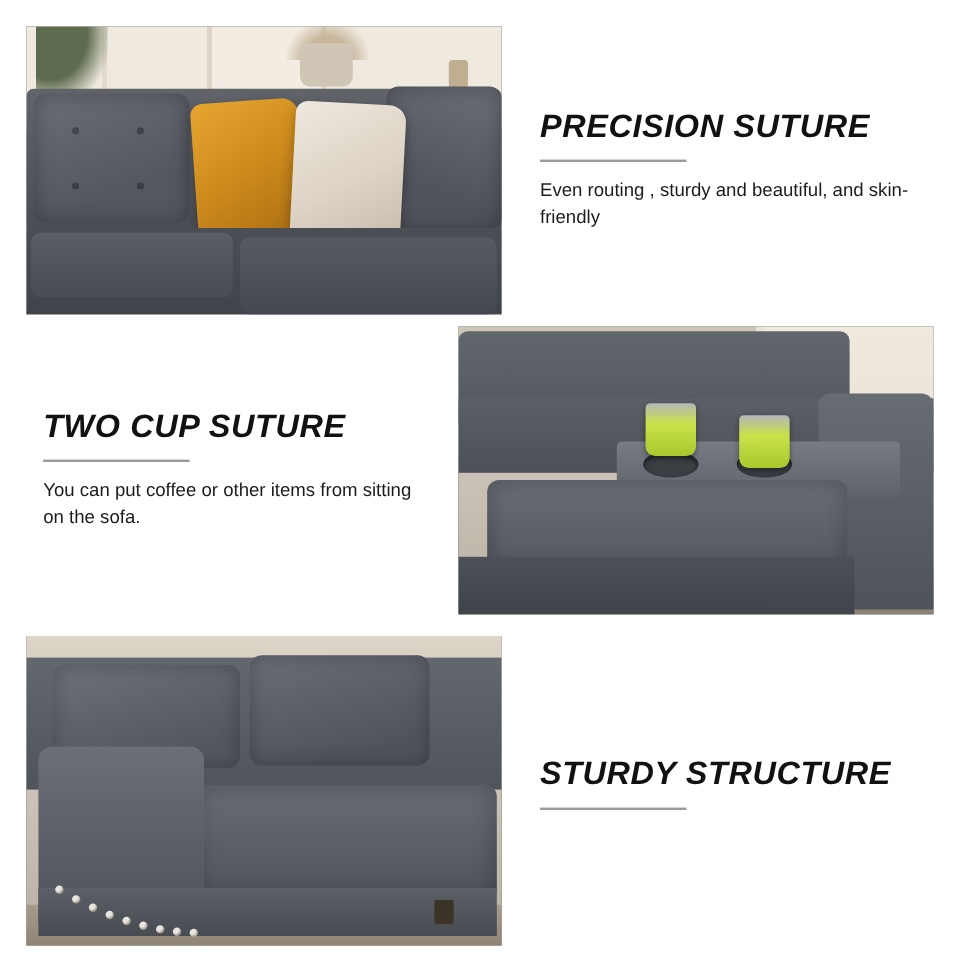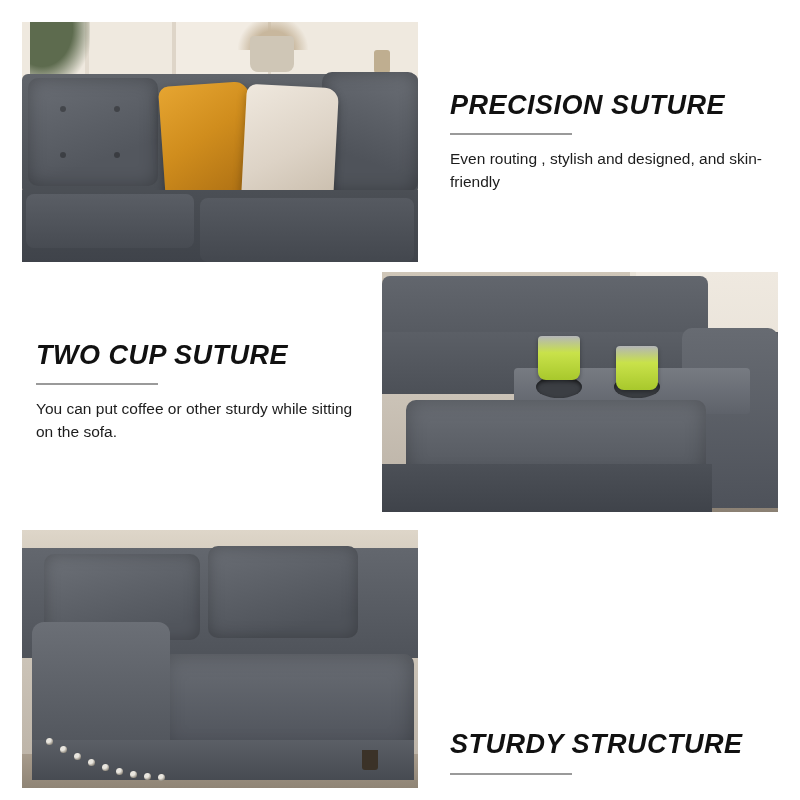--- a/index.html
+++ b/index.html
@@ -70,21 +70,21 @@
   #block1 { left: 0px; top: 22px; width: 800px; height: 240px; }
   #block1 .photo { width: 396px; height: 240px; margin-left: 22px; }
   #block1 .text-col { padding-left: 32px; padding-right: 16px; }
 
   
   #block2 { left: 0px; top: 272px; width: 800px; height: 240px; }
   #block2 .photo { width: 396px; height: 240px; margin-right: 22px; order: 2; }
   #block2 .text-col { padding-left: 36px; padding-right: 22px; order: 1; }
 
   
-  #block3 { left: 0px; top: 530px; width: 640px; height: 258px; align-items: flex-end; }
+  #block3 { left: 0px; top: 530px; width: 640px; height: 258px; }
   #block3 .photo { width: 396px; height: 258px; margin-left: 22px; }
   #block3 .text-col { padding-left: 32px; padding-right: 12px; }
 
   
 
   
   .room-bg {
     position: absolute;
     inset: 0;
     background:
@@ -305,30 +305,30 @@
       <div class="p1-pillow-gold"></div>
       <div class="p1-pillow-cream"></div>
       <div class="p1-seat"></div>
       <div class="p1-seatL"></div>
       <div class="p1-seatR"></div>
     </div>
 
     <div class="text-col">
       <div class="feat-title">PRECISION SUTURE</div>
       <div class="rule"></div>
-      <div class="feat-desc">Even routing , stylish and designed, and skin-friendly</div>
+      <div class="feat-desc">Even routing , sturdy and beautiful, and skin-friendly</div>
     </div>
   </div>
 
   <div class="feature" id="block2">
 
     <div class="text-col">
       <div class="feat-title">TWO CUP SUTURE</div>
       <div class="rule"></div>
-      <div class="feat-desc">You can put coffee or other sturdy while sitting on the sofa.</div>
+      <div class="feat-desc">You can put coffee or other items from sitting on the sofa.</div>
     </div>
 
     <div class="photo">
       <div class="room-bg"></div>
       <div class="p2-wall"></div>
       <div class="p2-fireplace"></div>
       <div class="p2-mantel"></div>
       <div class="p2-fp-inner"></div>
       <div class="p2-floor"></div>
       <div class="p2-back"></div>

